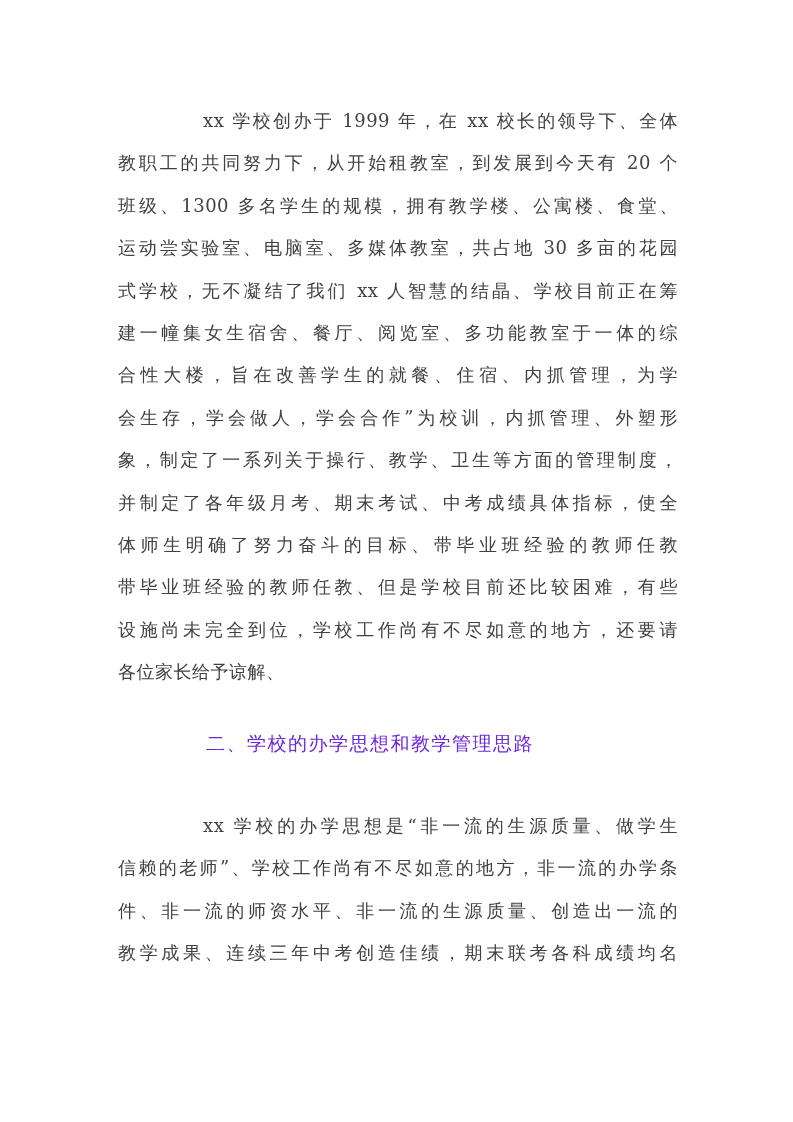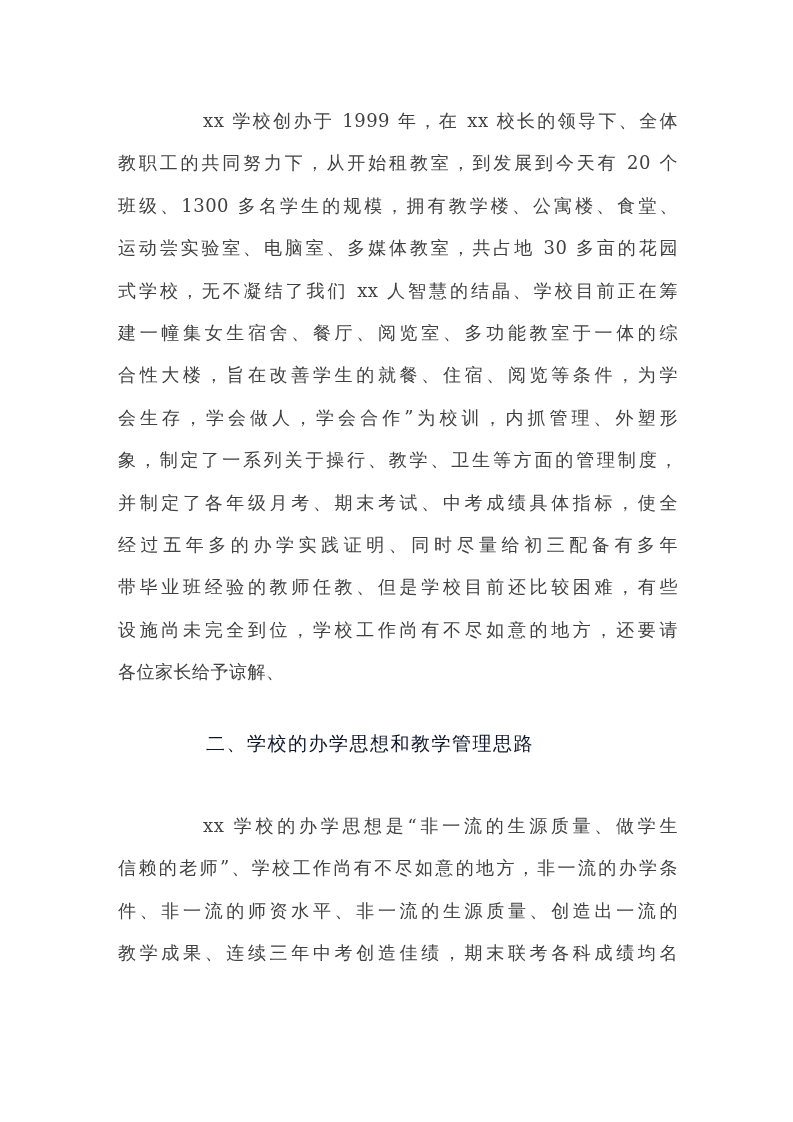--- a/index.html
+++ b/index.html
@@ -39,45 +39,45 @@
     text-align: justify;
     text-align-last: justify;
     text-justify: inter-character;
   }
   .line.indent {
     text-indent: 85px;
   }
   .heading {
     font-size: 19px;
     font-weight: 400;
-    color: #0f172a;
+    color: #6d28d9;
     letter-spacing: 1.5px;
     line-height: 42.4px;
     height: 42.4px;
     margin: 29px 0 40px 0;
     text-indent: 88px;
   }
 </style>
 </head>
 <body>
 
 <div class="page">
   <div class="doc">
     <div class="para">
         <div class="line indent fill">xx 学校创办于 1999 年，在 xx 校长的领导下、全体</div>
         <div class="line fill">教职工的共同努力下，从开始租教室，到发展到今天有 20 个</div>
         <div class="line fill">班级、1300 多名学生的规模，拥有教学楼、公寓楼、食堂、</div>
         <div class="line fill">运动尝实验室、电脑室、多媒体教室，共占地 30 多亩的花园</div>
         <div class="line fill">式学校，无不凝结了我们 xx 人智慧的结晶、学校目前正在筹</div>
         <div class="line fill">建一幢集女生宿舍、餐厅、阅览室、多功能教室于一体的综</div>
-        <div class="line fill">合性大楼，旨在改善学生的就餐、住宿、阅览等条件，为学</div>
+        <div class="line fill">合性大楼，旨在改善学生的就餐、住宿、内抓管理，为学</div>
         <div class="line fill">会生存，学会做人，学会合作”为校训，内抓管理、外塑形</div>
         <div class="line fill">象，制定了一系列关于操行、教学、卫生等方面的管理制度，</div>
         <div class="line fill">并制定了各年级月考、期末考试、中考成绩具体指标，使全</div>
-        <div class="line fill">经过五年多的办学实践证明、同时尽量给初三配备有多年</div>
+        <div class="line fill">体师生明确了努力奋斗的目标、带毕业班经验的教师任教</div>
         <div class="line fill">带毕业班经验的教师任教、但是学校目前还比较困难，有些</div>
         <div class="line fill">设施尚未完全到位，学校工作尚有不尽如意的地方，还要请</div>
         <div class="line">各位家长给予谅解、</div>
       </div>
     <h2 class="heading">二、学校的办学思想和教学管理思路</h2>
     <div class="para">
         <div class="line indent fill">xx 学校的办学思想是“非一流的生源质量、做学生</div>
         <div class="line fill">信赖的老师”、学校工作尚有不尽如意的地方，非一流的办学条</div>
         <div class="line fill">件、非一流的师资水平、非一流的生源质量、创造出一流的</div>
         <div class="line fill">教学成果、连续三年中考创造佳绩，期末联考各科成绩均名</div>

